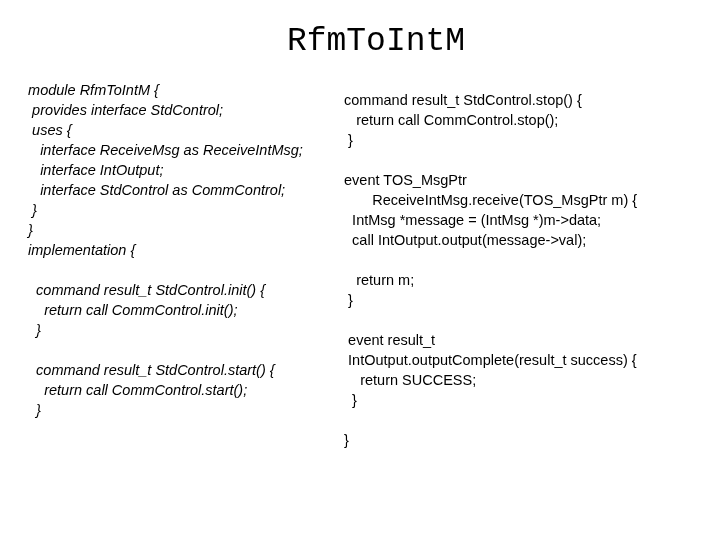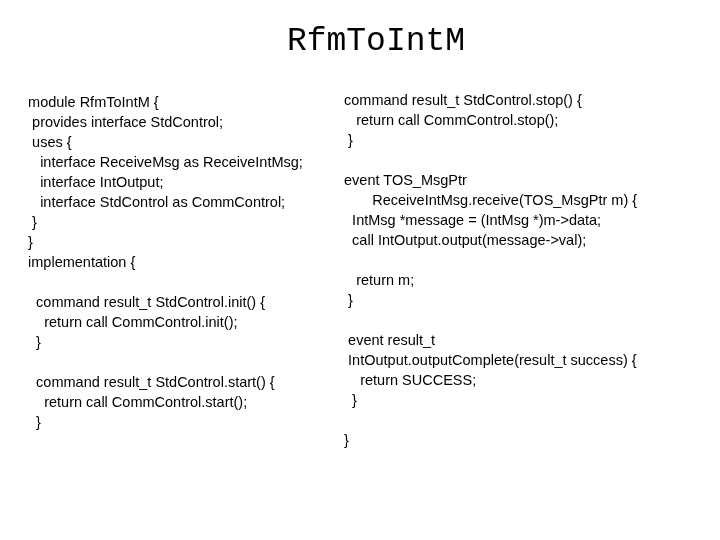--- a/index.html
+++ b/index.html
@@ -46,22 +46,23 @@
     display: block;
     height: 20px;
     white-space: pre;
   }
   .code-block .code-line.blank {
     height: 20px;
   }
 
   #left-code-block {
     left: 20px;
-    top: 92px;
+    top: 80px;
     width: 330px;
+    font-style: italic;
   }
   #right-code-block {
     left: 336px;
     top: 90px;
     width: 380px;
   }
 </style>
 </head>
 <body>
 

